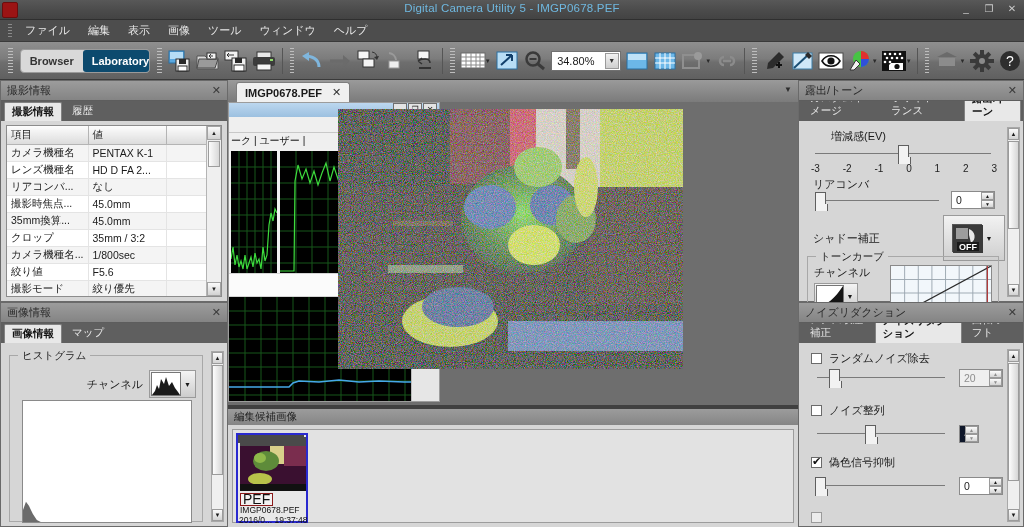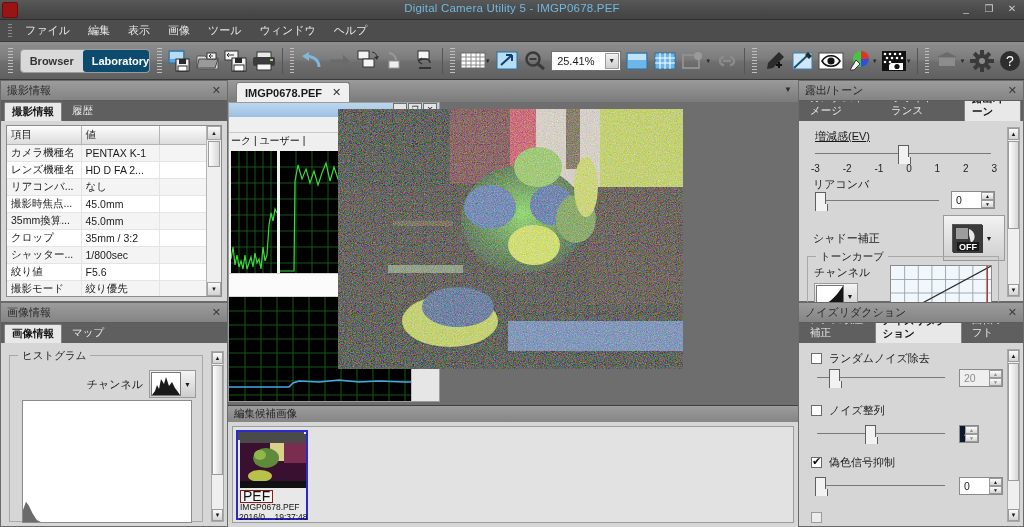--- a/index.html
+++ b/index.html
@@ -153,21 +153,21 @@
      display:flex; align-items:center; gap:6px; color:#111; }
   .graph { position:absolute; background:#000; overflow:hidden; }
 
   
   .preview { position:absolute; left:110px; top:7px; width:345px; height:260px;
      background:#140a10; overflow:hidden; }
   .photo-layer { position:absolute; inset:0; }
 
   
   .strip { position:absolute; left:0; top:325px; width:570px; height:122px; background:#d6d6d6;
-     border-top:1px solid #404040; }
+     border-top:4px solid #404040; }
   .strip .hdr { height:16px; background:linear-gradient(to bottom,#9c9c9c,#858585);
      font-size:10.5px; display:flex; align-items:center; padding-left:6px; color:#222; }
   .strip .area { position:absolute; left:4px; top:20px; right:4px; bottom:4px;
      background:#e2e2e2; border:1px solid #9c9c9c; }
   .thumbcell { position:absolute; left:3px; top:3px; width:72px; height:90px;
      border:2px solid #2a2ad0; background:#e8e8e8; }
   .thumbcell .imgbox { position:absolute; left:2px; top:2px; width:66px; height:54px;
      background:#3a1030; overflow:hidden; }
   .thumbcell .bar { position:absolute; left:0; top:0; width:66px; height:8px; background:#4a4a4a;}
   .badge { position:absolute; left:2px; top:58px; font-size:14px; border:1px solid #8b1a1a;
@@ -313,21 +313,21 @@
       </svg>
     </div>
     <div class="tbtn">
       <svg width="24" height="20" viewBox="0 0 24 20">
         <circle cx="10" cy="8" r="6.5" fill="none" stroke="#3a3a3a" stroke-width="2.5"></circle>
         <path d="M6.5 8 h7" stroke="#3a3a3a" stroke-width="2"></path>
         <path d="M15 13 l6 5" stroke="#3a3a3a" stroke-width="3"></path>
       </svg>
     </div>
     <div class="zoombox">
-      <span>25.41%</span>
+      <span>34.80%</span>
       <span class="arr">▼</span>
     </div>
     <div class="tbtn">
       <svg width="22" height="18" viewBox="0 0 22 18">
         <rect x="1" y="1" width="20" height="16" fill="#6cb7e8" stroke="#2b6fa0"></rect>
         <rect x="2" y="2" width="18" height="6" fill="#bfe2f7"></rect>
       </svg>
     </div>
     <div class="tbtn">
       <svg width="22" height="18" viewBox="0 0 22 18">
@@ -477,21 +477,21 @@
                 <td>35mm換算...</td>
                 <td>45.0mm</td>
                 <td></td>
               </tr>
           <tr>
                 <td>クロップ</td>
                 <td>35mm / 3:2</td>
                 <td></td>
               </tr>
           <tr>
-                <td>シャッター...</td>
+                <td>カメラ機種名...</td>
                 <td>1/800sec</td>
                 <td></td>
               </tr>
           <tr>
                 <td>絞り値</td>
                 <td>F5.6</td>
                 <td></td>
               </tr>
           <tr>
                 <td>撮影モード</td>
@@ -676,21 +676,21 @@
       <span>露出/トーン</span>
       <span class="x">✕</span>
     </div>
     <div class="tabs">
       <div class="tab">カスタムイメージ</div>
       <div class="tab">ホワイトバランス</div>
       <div class="tab active">露出/トーン</div>
     </div>
     <div class="panel-body" style="height:180px;">
 
-      <div style="position:absolute;left:16px;top:8px;text-decoration:underline;" class="slabel">増減感(EV)</div>
+      <div style="position:absolute;left:32px;top:8px;" class="slabel">増減感(EV)</div>
       <div class="strack" style="left:16px;top:32px;width:176px;"></div>
       <div class="sthumb" style="left:99px;top:24px;"></div>
       <div class="ticks" style="left:12px;top:42px;width:186px;">
         <span>-3</span>
         <span>-2</span>
         <span>-1</span>
         <span>0</span>
         <span>1</span>
         <span>2</span>
         <span>3</span>

